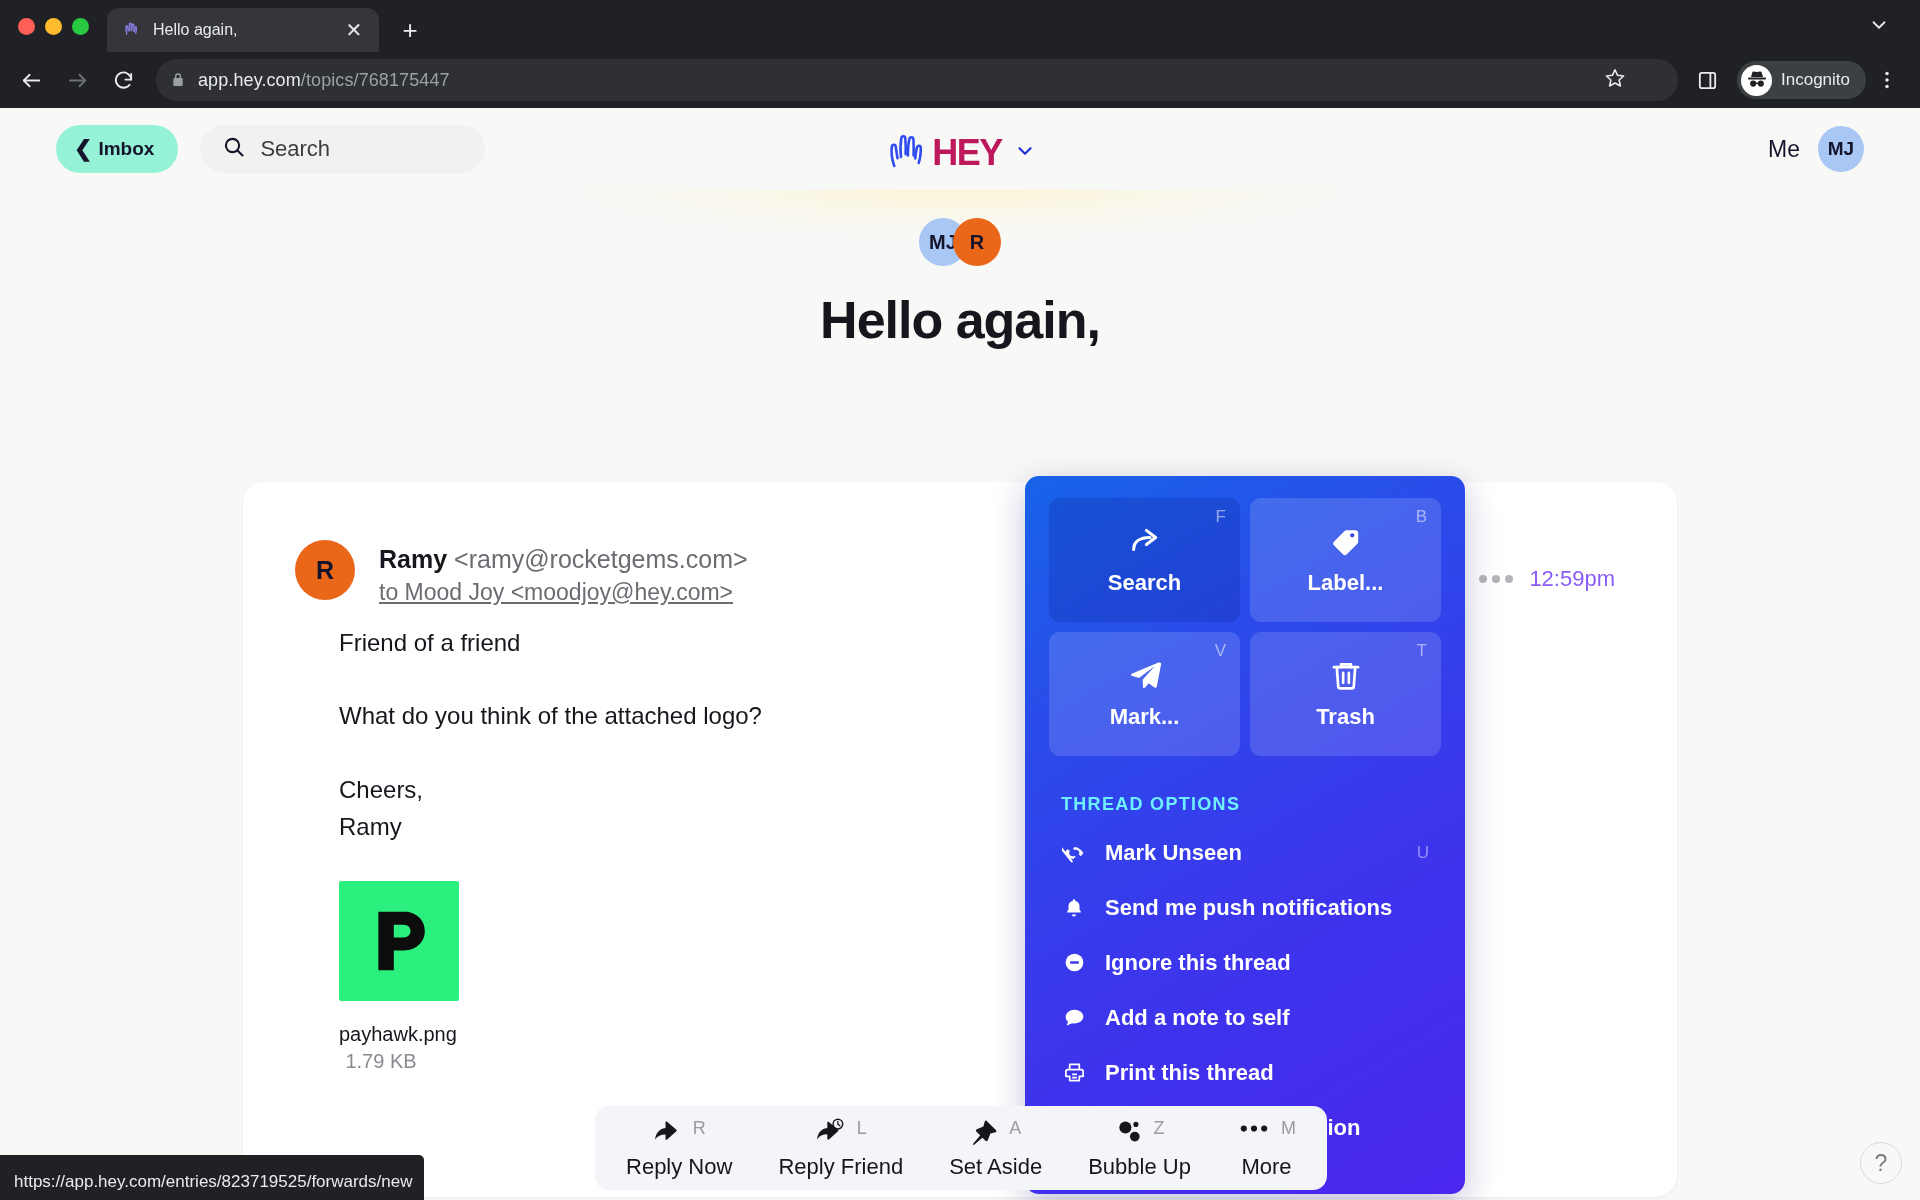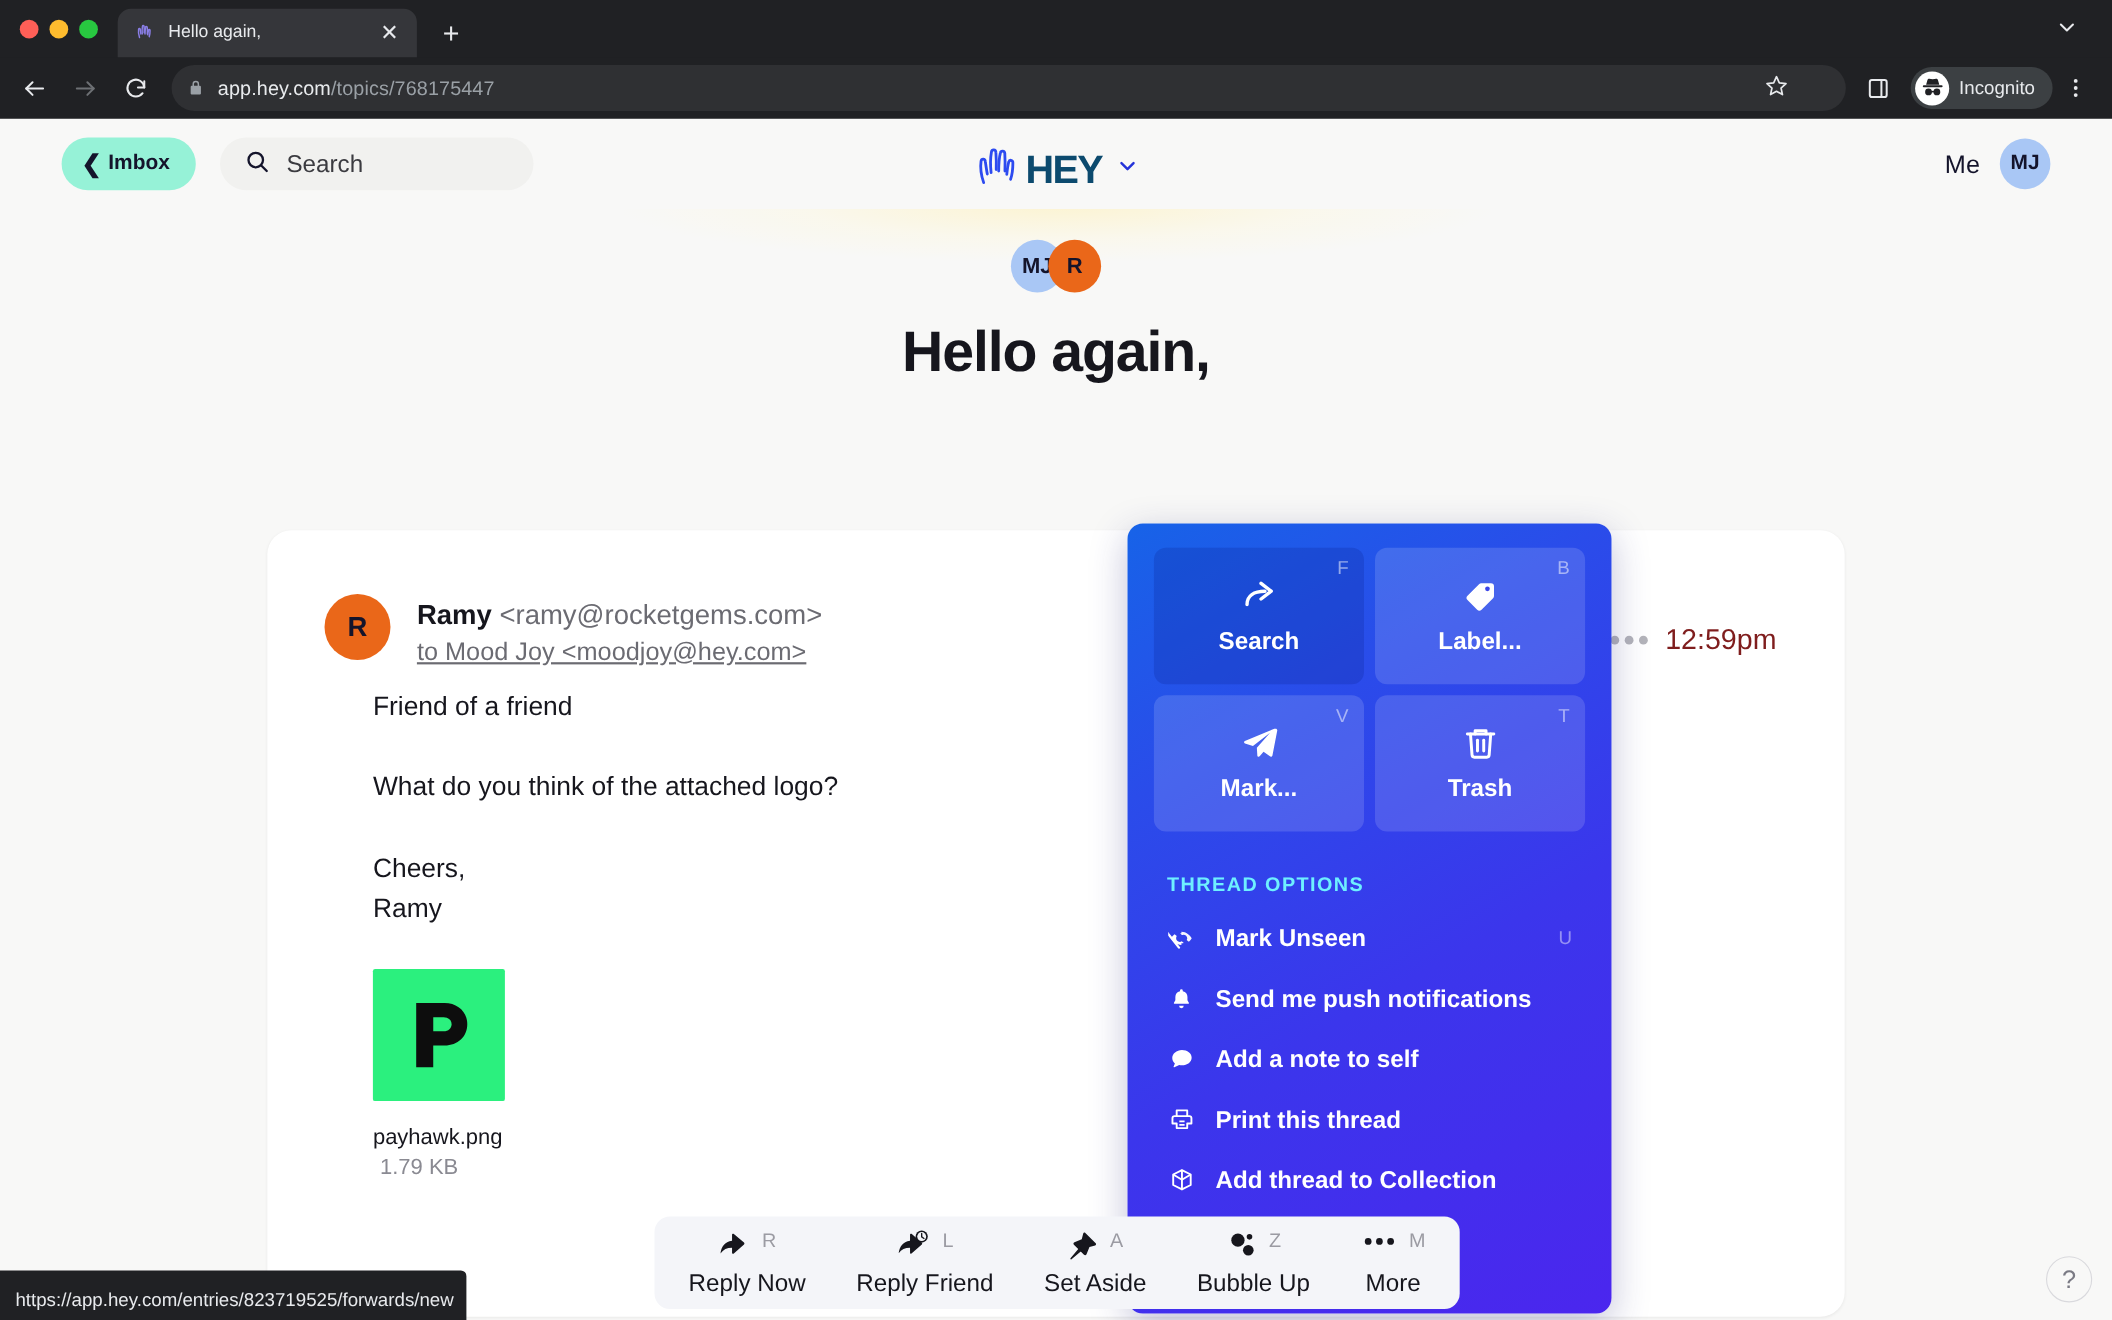--- a/index.html
+++ b/index.html
@@ -113,21 +113,21 @@
     position: absolute; left: 0; right: 0; top: 22px;
     display: flex; align-items: center; justify-content: center;
     gap: 10px; pointer-events: none;
   }
   #hey-ghost-text {
     position: absolute; font-size: 23px; color: #eeeeec;
     white-space: nowrap; letter-spacing: 0.3px;
   }
   #hey-logo { display: flex; align-items: center; gap: 2px; z-index: 2; }
   #hey-word {
-    font-size: 36px; font-weight: 800; color: #0c4a6e;
+    font-size: 36px; font-weight: 800; color: #be185d;
     letter-spacing: -1.5px; font-family: "Liberation Sans", sans-serif;
   }
   #hey-chevron { color: #2433d9; font-size: 20px; margin-left: 10px; z-index: 2; }
 
   #header-right {
     margin-left: auto; display: flex; align-items: center; gap: 18px;
   }
   #me-label { font-size: 23px; color: #14142b; }
   #me-avatar {
     width: 46px; height: 46px; border-radius: 50%; background: #a9c7f5;
@@ -204,21 +204,21 @@
     text-align: center; font-size: 20px; color: #8a8a92; margin-top: 4px;
   }
 
   
   #msg-meta {
     position: absolute; right: 62px; top: 84px;
     display: flex; align-items: center; gap: 16px;
   }
   #meta-dots { display: flex; gap: 5px; }
   .meta-dot { width: 8px; height: 8px; border-radius: 50%; background: #b4b4ba; }
-  #msg-time { font-size: 26px; color: #7f1d1d; }
+  #msg-time { font-size: 22px; color: #8b5cf6; }
 
   
   #more-menu {
     position: absolute; left: 1025px; top: 368px;
     width: 440px; height: 718px;
     border-radius: 14px; overflow: hidden;
     background: linear-gradient(150deg, #1763e8 0%, #2a4cea 26%, #3b36ec 58%, #4b26ee 100%);
     box-shadow: 0 10px 34px rgba(40,40,120,0.28);
   }
   #menu-grid {
@@ -554,20 +554,29 @@
     <div class="menu-item">
       <span class="menu-item-icon">
         <svg viewBox="0 0 24 24" width="22" height="22" fill="#fff">
             <path d="M12 2.5a1.4 1.4 0 0 1 1.4 1.4v.5a6 6 0 0 1 4.6 5.8v3.3l1.4 2.3c.3.5-.1 1.2-.7 1.2H5.3c-.6 0-1-.7-.7-1.2L6 13.5v-3.3a6 6 0 0 1 4.6-5.8v-.5A1.4 1.4 0 0 1 12 2.5z"></path>
             <path d="M9.7 19h4.6a2.3 2.3 0 0 1-4.6 0z"></path>
           </svg>
       </span>
       <span class="menu-item-label">Send me push notifications</span>
     </div>
 
+    <div class="menu-item">
+      <span class="menu-item-icon">
+        <svg viewBox="0 0 24 24" width="23" height="23">
+            <circle cx="12" cy="12" r="9.2" fill="#fff"></circle>
+            <rect x="7.2" y="10.8" width="9.6" height="2.4" rx="1.2" fill="#3d3ae9"></rect>
+          </svg>
+      </span>
+      <span class="menu-item-label">Ignore this thread</span>
+    </div>
 
     <div class="menu-item">
       <span class="menu-item-icon">
         <svg viewBox="0 0 24 24" width="23" height="23" fill="#fff">
             <path d="M12 3.8c5.1 0 9.2 3.2 9.2 7.2s-4.1 7.2-9.2 7.2c-.9 0-1.8-.1-2.6-.3l-4.6 2.2c-.4.2-.9-.2-.7-.7l1.2-3c-1.6-1.3-2.5-3-2.5-5 0-4 4.1-7.6 9.2-7.6z"></path>
           </svg>
       </span>
       <span class="menu-item-label">Add a note to self</span>
     </div>
 

